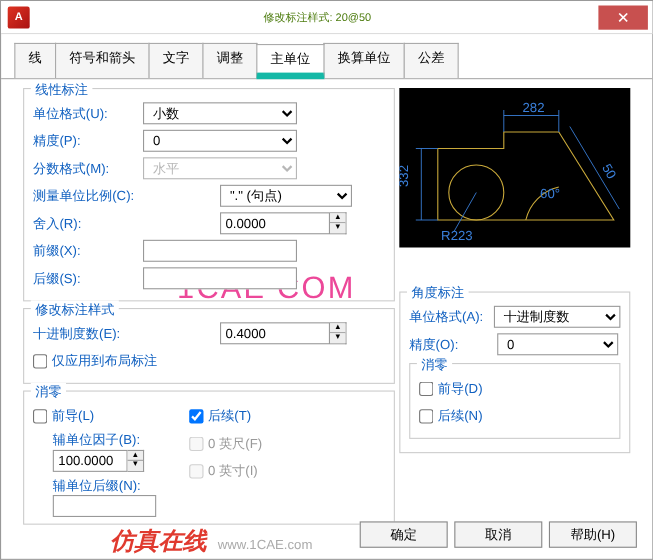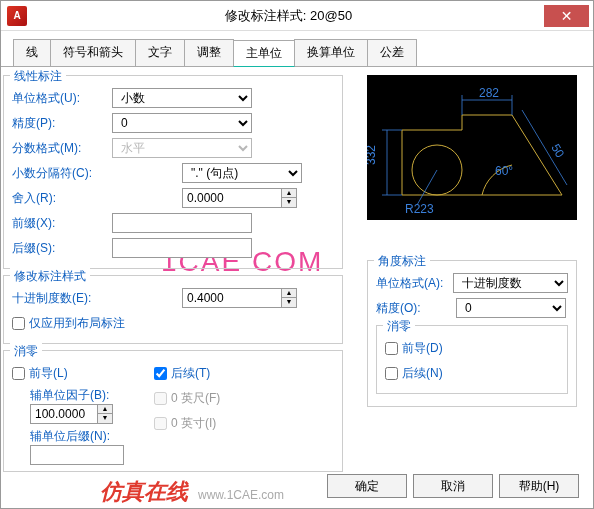--- a/index.html
+++ b/index.html
@@ -1,25 +1,25 @@
 <!DOCTYPE html>
 <html><head>
 <meta charset="utf-8">
 <style>
 * { box-sizing: border-box; margin: 0; padding: 0; font-family: "Microsoft YaHei", "SimSun", sans-serif; font-size: 12px; }
 body { background: #f0f0f0; }
 .window { width: 594px; height: 509px; background: #fff; border: 1px solid #999; position: relative; }
 .titlebar { height: 30px; background: #fff; display: flex; align-items: center; border-bottom: 1px solid #ddd; }
 .titlebar .icon { width: 20px; height: 20px; margin: 0 6px; background: linear-gradient(135deg,#d32,#a11); border-radius: 2px; display: flex; align-items: center; justify-content: center; color: #fff; font-weight: bold; font-size: 10px; }
-.titlebar .title { flex: 1; text-align: center; color: #000000; font-size: 13px; }
+.titlebar .title { flex: 1; text-align: center; color: #4d7c0f; font-size: 10px; }
 .titlebar .close { width: 45px; height: 22px; background: #c8504f; color: #fff; display: flex; align-items: center; justify-content: center; font-size: 14px; margin-right: 4px; cursor: pointer; }
 .tabrow { display: flex; padding: 8px 12px 0 12px; border-bottom: 1px solid #aaa; gap: 0; }
 .tab { padding: 4px 12px; border: 1px solid #aaa; border-bottom: none; background: #f5f5f5; cursor: pointer; margin-right: -1px; position: relative; }
-.tab.active { background: #fff; border-bottom: 1px solid #14b8a6; top: 1px; z-index: 2; }
-.content { padding: 8px 2px; display: flex; gap: 24px; }
+.tab.active { background: #fff; border-bottom: 6px solid #14b8a6; top: 1px; z-index: 2; }
+.content { padding: 8px 20px; display: flex; gap: 4px; }
 .leftcol { width: 340px; }
 .rightcol { width: 210px; }
 .group { border: 1px solid #ccc; padding: 8px 8px 6px 8px; margin-bottom: 6px; position: relative; }
 .group > legend, .gtitle { position: absolute; top: -8px; left: 6px; background: #fff; padding: 0 4px; color: #1060c0; }
 .row { display: flex; align-items: center; margin: 3px 0; min-height: 22px; }
 .row label { width: 100px; color: #1060c0; }
 .row .ctl { flex: 1; }
 select, input[type=text] { height: 20px; border: 1px solid #999; padding: 0 4px; background: #fff; }
 select { width: 140px; }
 input[type=text] { width: 100px; }
@@ -72,21 +72,21 @@
           </div>
         <div class="row">
             <label>精度(P):</label>
           <select><option>0</option></select>
           </div>
         <div class="row">
             <label>分数格式(M):</label>
           <select disabled="" style="color:#999"><option>水平</option></select>
           </div>
         <div class="row">
-            <label>小数分隔符(C):</label>
+            <label>测量单位比例(C):</label>
           <div class="ctl" style="padding-left:70px"><select style="width:120px"><option>"."  (句点)</option></select></div>
           </div>
         <div class="row">
             <label>舍入(R):</label>
           <div class="ctl" style="padding-left:70px"><div class="spinner">
                 <input type="text" value="0.0000" style="">
                 <div class="btns">
                   <span>▲</span>
                   <span>▼</span>
                 </div>

